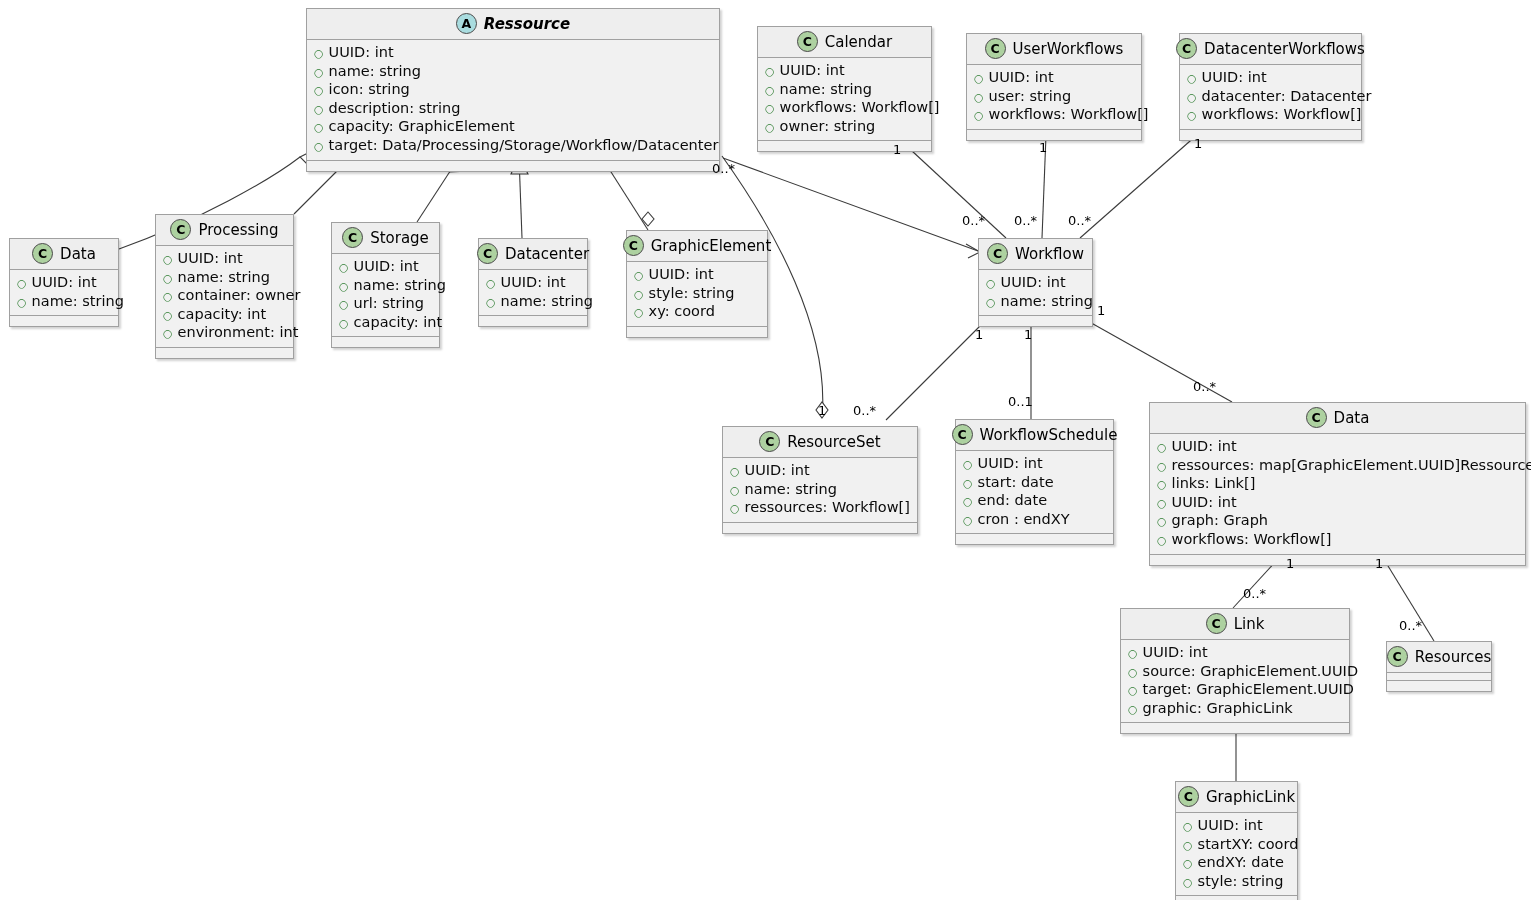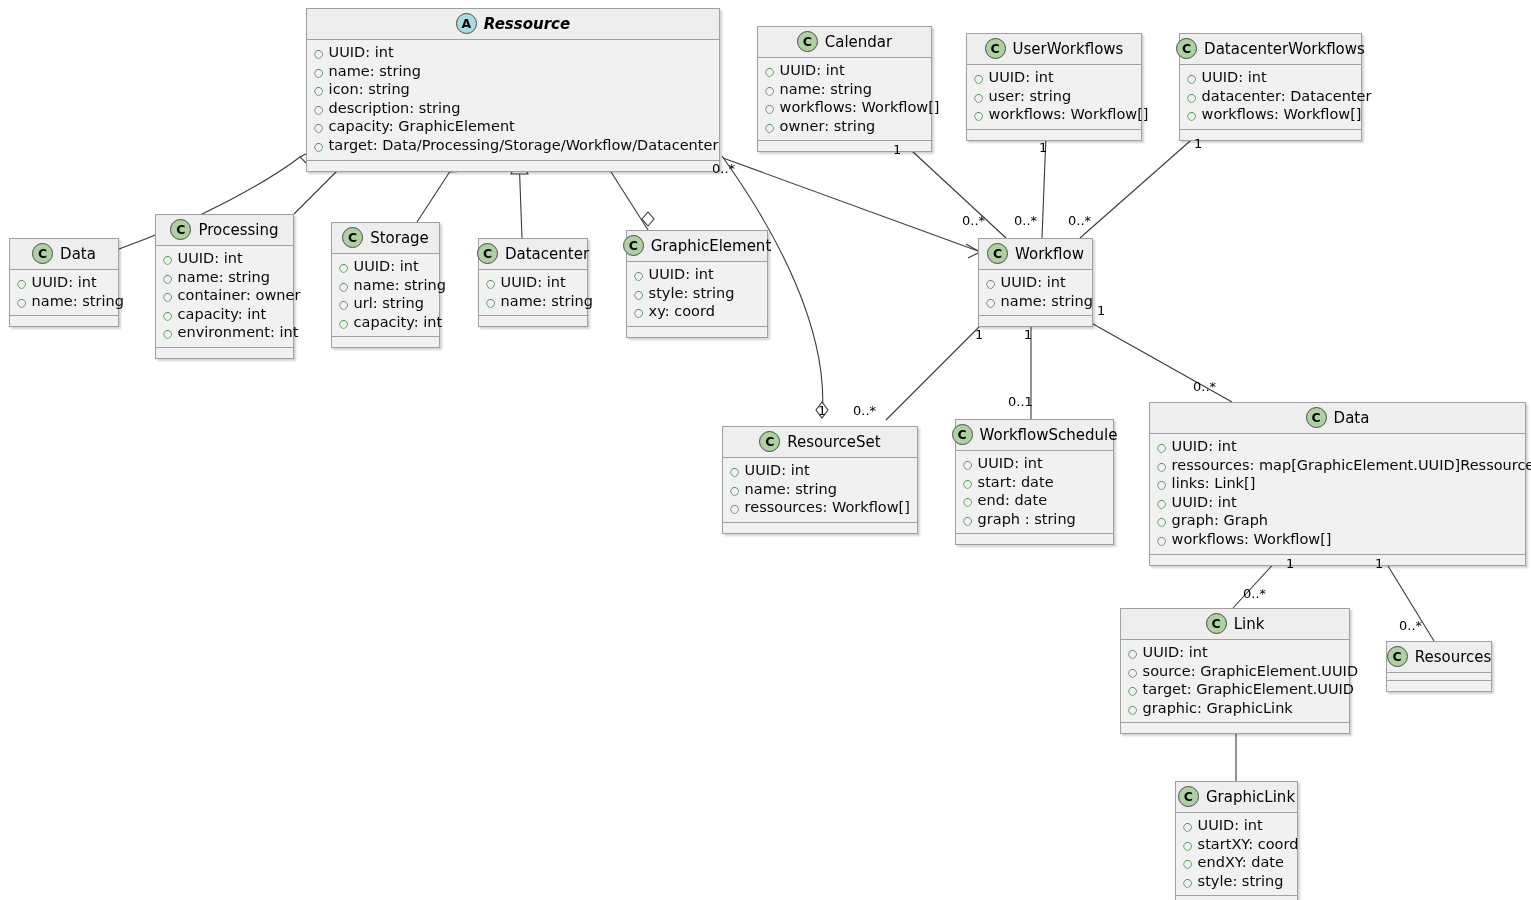--- a/index.html
+++ b/index.html
@@ -365,21 +365,21 @@
           <div class="uml-attr">
             <span class="vis">○</span>
             <span>start: date</span>
           </div>
           <div class="uml-attr">
             <span class="vis">○</span>
             <span>end: date</span>
           </div>
           <div class="uml-attr">
             <span class="vis">○</span>
-            <span>graph : string</span>
+            <span>cron : endXY</span>
           </div>
         </div>
         <div class="uml-foot"></div>
       </div>
       <div class="uml-class" style="left: 1149px; top: 402px; width: 377px;">
         <div class="uml-header">
           <span class="badge c">C</span>
           <span class="cls-name">Data</span>
         </div>
         <div class="uml-attrs">

